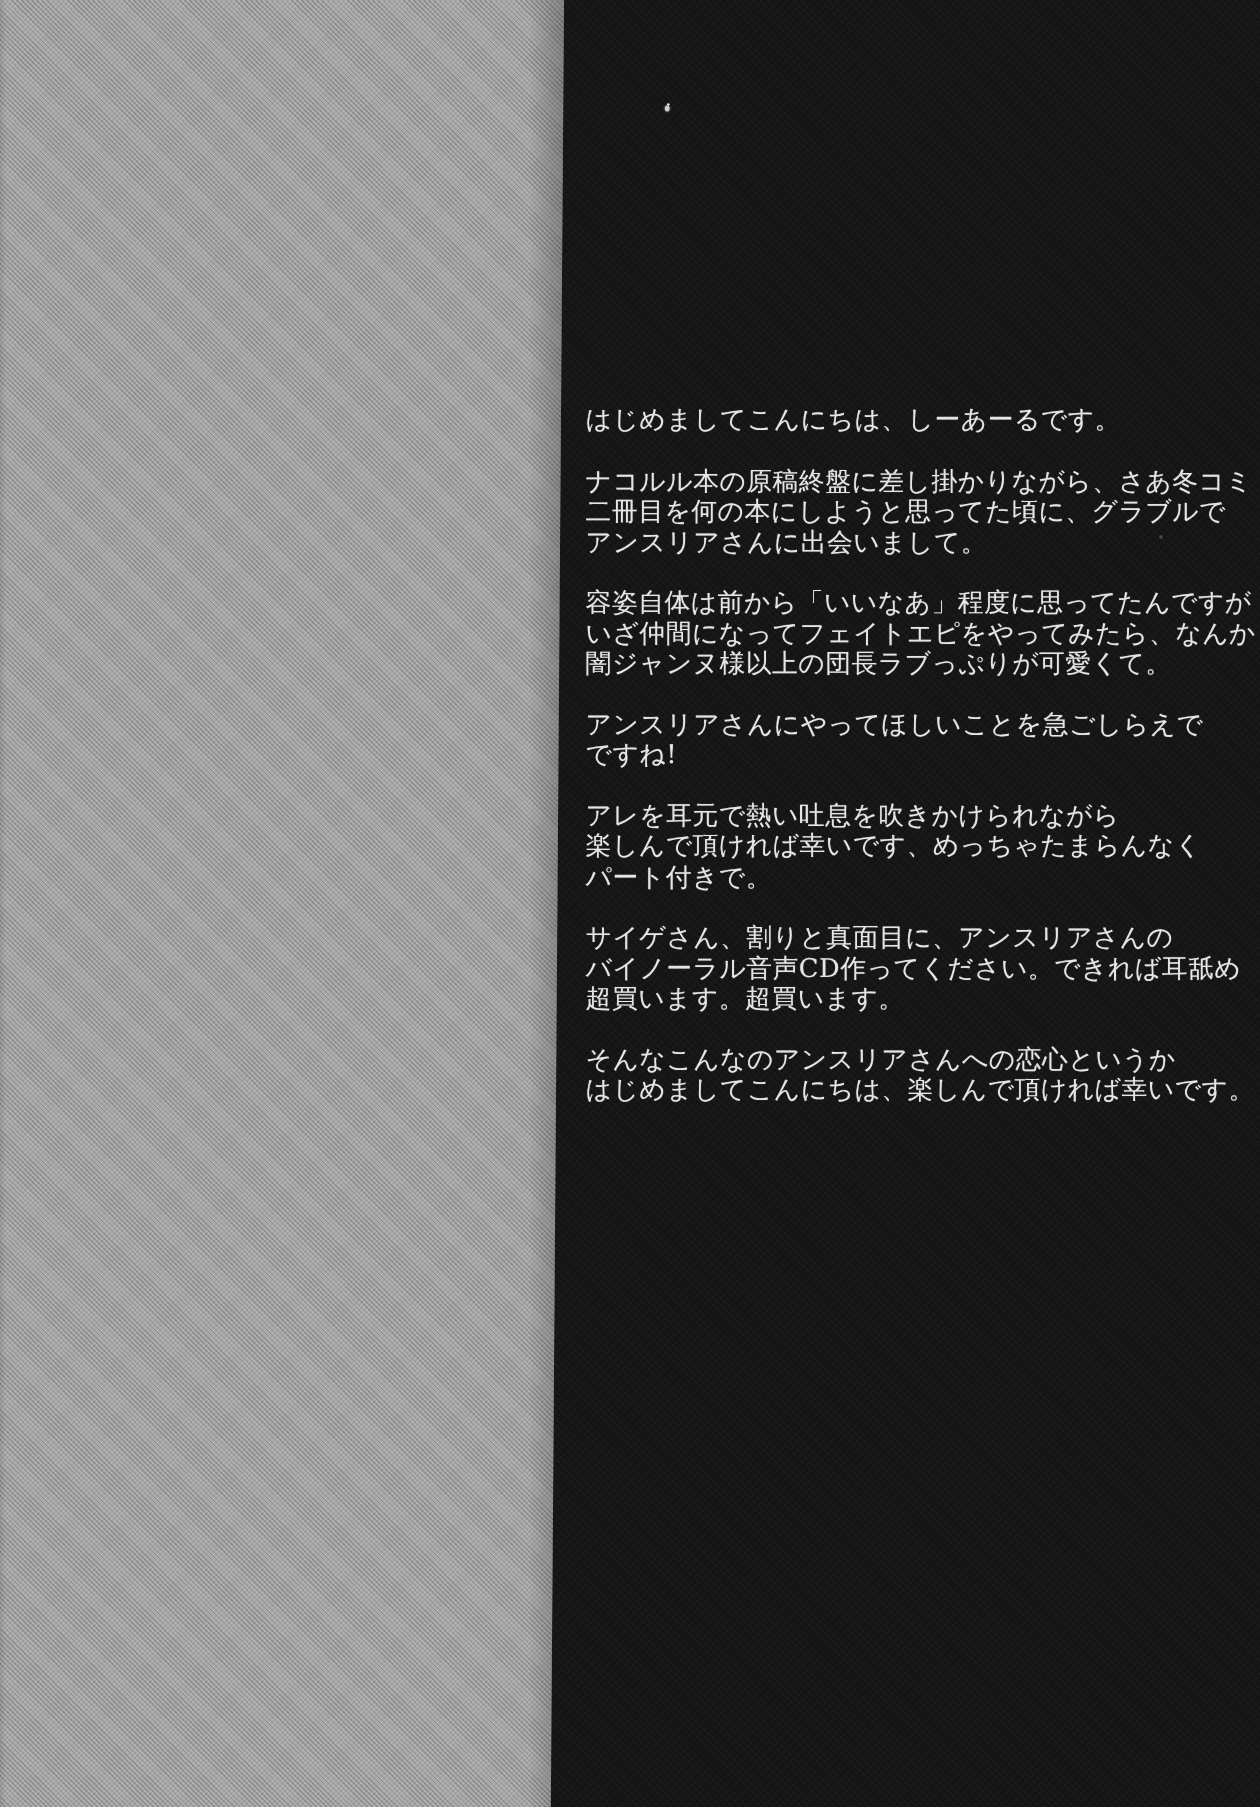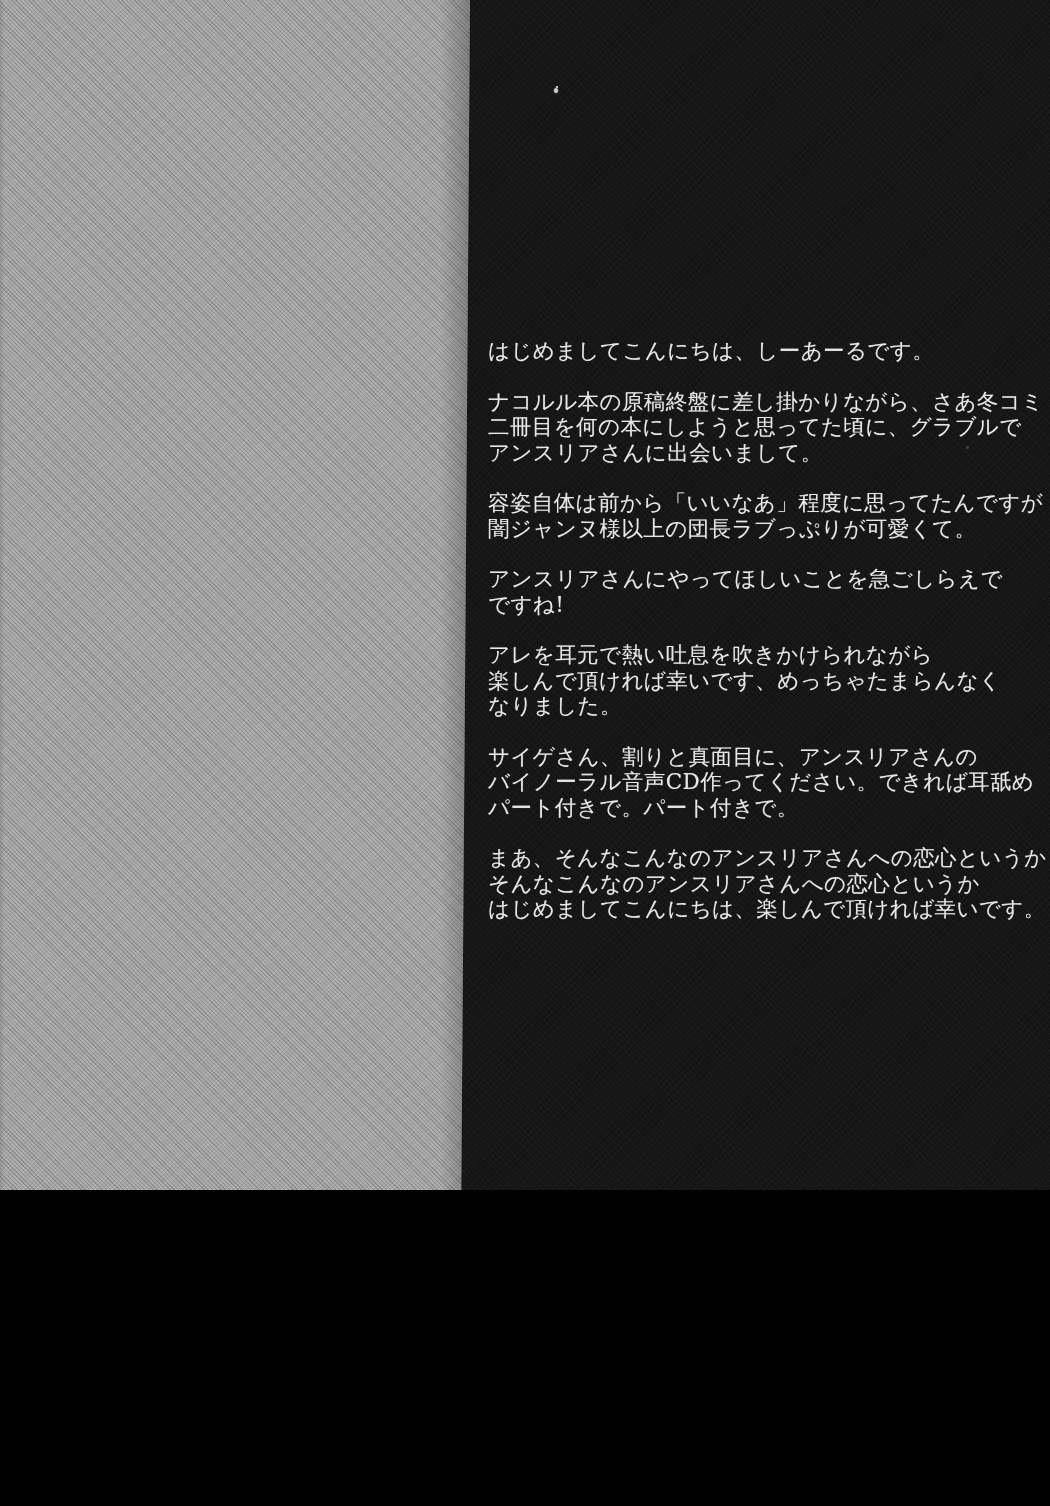--- a/index.html
+++ b/index.html
@@ -3,21 +3,21 @@
 <meta charset="utf-8">
 <style>
   html, body {
     margin: 0;
     padding: 0;
     background: #000;
   }
   .scan-page {
     position: relative;
     width: 1050px;
-    height: 1190px;
+    height: 1506px;
     overflow: hidden;
     background: #161616;
     font-family: "DejaVu Serif", "Liberation Serif", serif;
   }
 
   
   .right-page {
     position: absolute;
     inset: 0;
     background-color: #161616;
@@ -103,38 +103,38 @@
     <p>
       <span class="text-line">はじめましてこんにちは、しーあーるです。</span>
     </p>
     <p>
       <span class="text-line">ナコルル本の原稿終盤に差し掛かりながら、さあ冬コミ</span>
       <span class="text-line">二冊目を何の本にしようと思ってた頃に、グラブルで</span>
       <span class="text-line">アンスリアさんに出会いまして。</span>
     </p>
     <p>
       <span class="text-line">容姿自体は前から「いいなあ」程度に思ってたんですが</span>
+      <span class="text-line">いざ仲間になってフェイトエピをやってみたら、なんか</span>
       <span class="text-line">闇ジャンヌ様以上の団長ラブっぷりが可愛くて。</span>
     </p>
     <p>
       <span class="text-line">アンスリアさんにやってほしいことを急ごしらえで</span>
       <span class="text-line">ですね!</span>
     </p>
     <p>
       <span class="text-line">アレを耳元で熱い吐息を吹きかけられながら</span>
       <span class="text-line">楽しんで頂ければ幸いです、めっちゃたまらんなく</span>
-      <span class="text-line">なりました。</span>
+      <span class="text-line">パート付きで。</span>
     </p>
     <p>
       <span class="text-line">サイゲさん、割りと真面目に、アンスリアさんの</span>
       <span class="text-line">バイノーラル音声CD作ってください。できれば耳舐め</span>
-      <span class="text-line">パート付きで。パート付きで。</span>
+      <span class="text-line">超買います。超買います。</span>
     </p>
     <p>
-      <span class="text-line">まあ、そんなこんなのアンスリアさんへの恋心というか</span>
       <span class="text-line">そんなこんなのアンスリアさんへの恋心というか</span>
       <span class="text-line">はじめましてこんにちは、楽しんで頂ければ幸いです。</span>
     </p>
   </div>
 
   <div class="speck speck-1"></div>
   <div class="speck speck-2"></div>
   <div class="speck speck-3"></div>
 
 </div>

